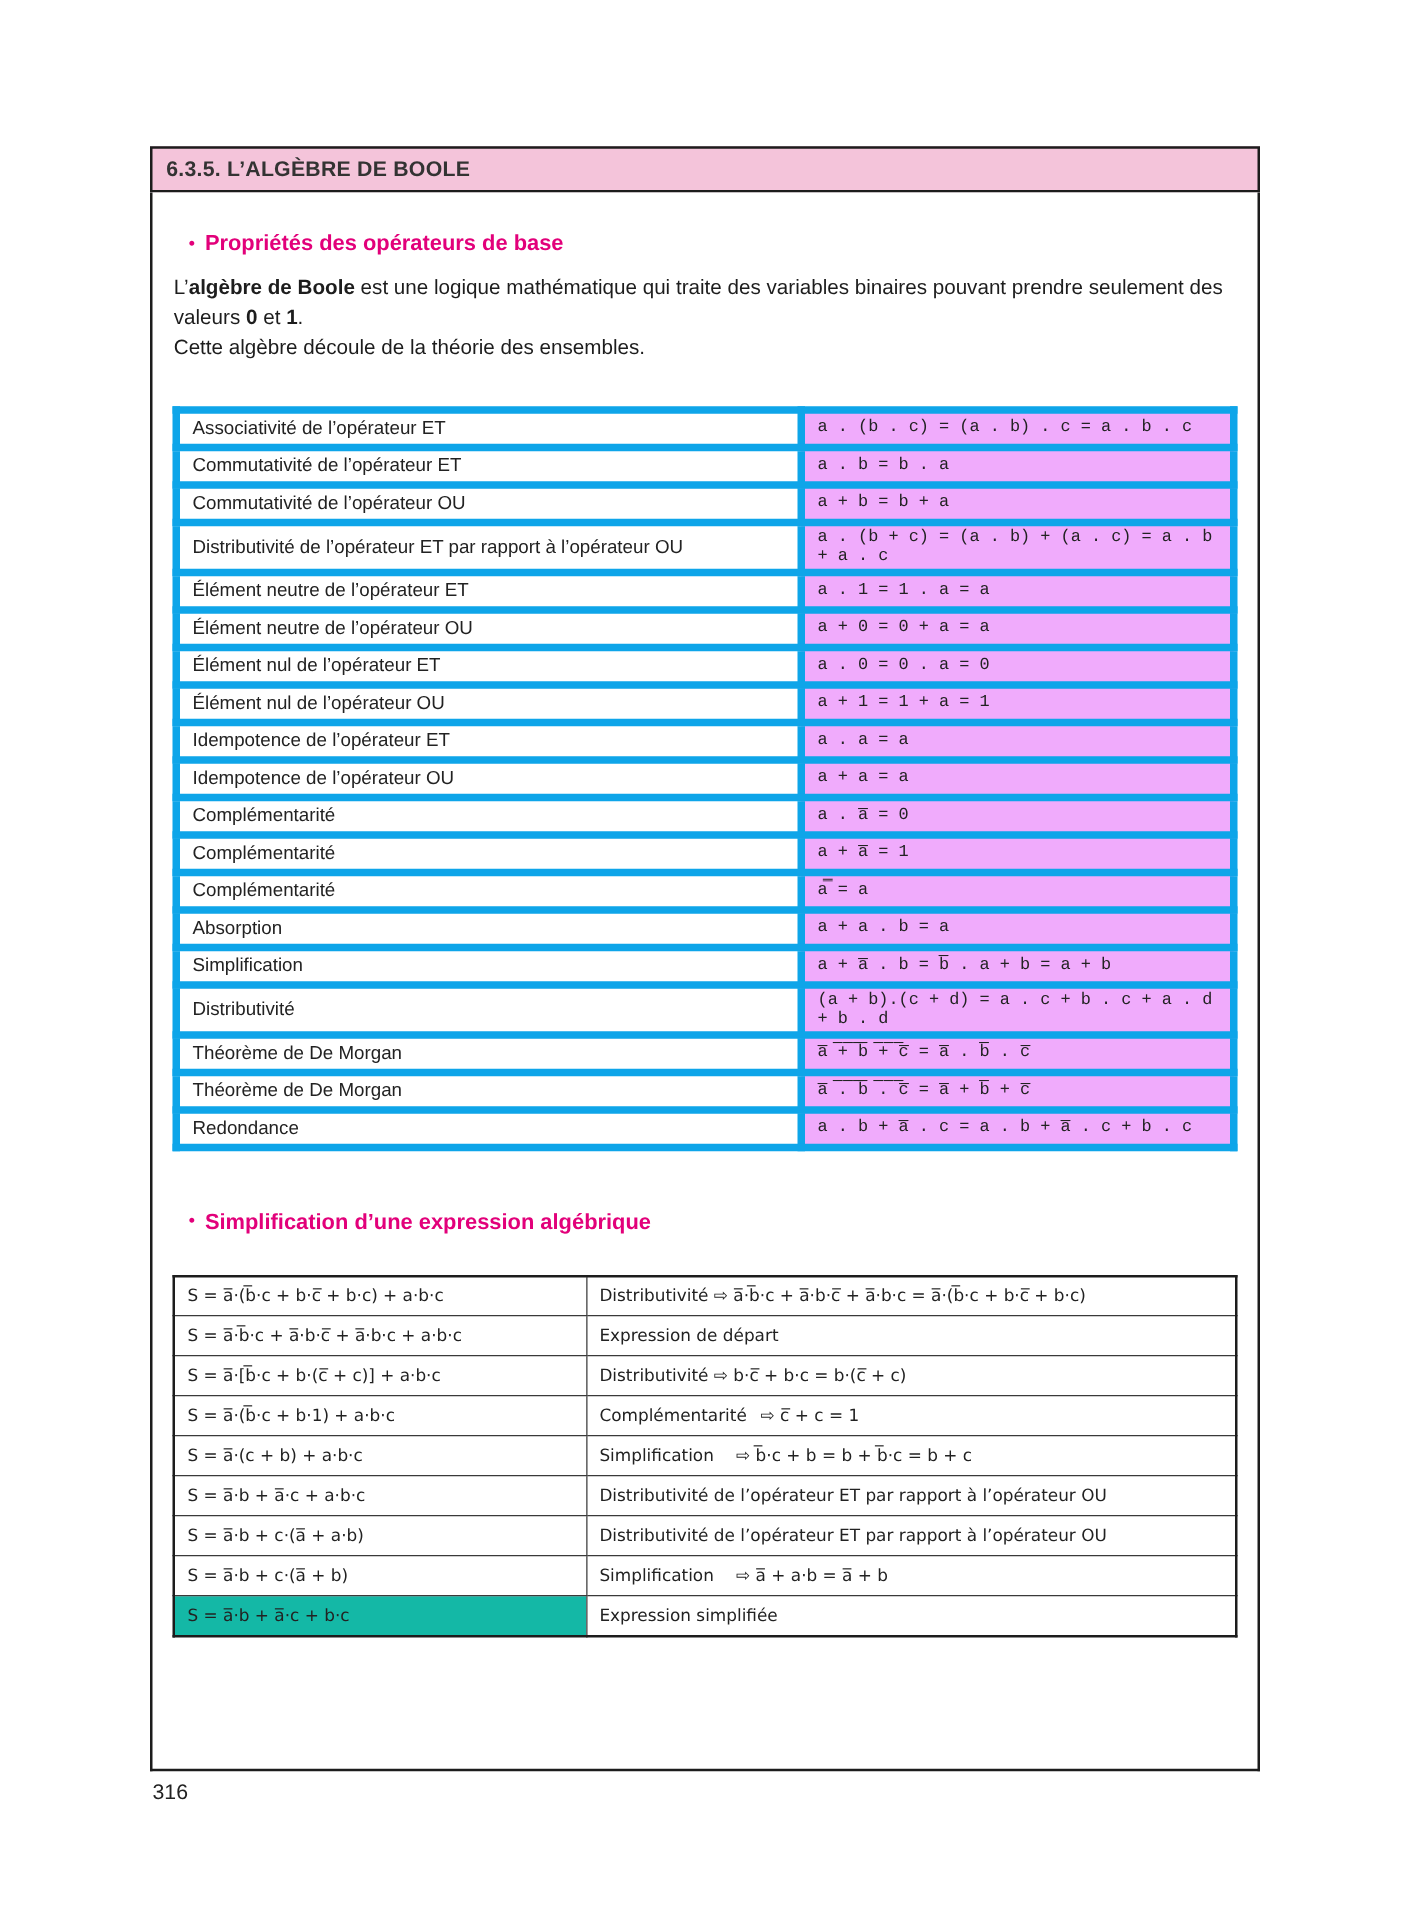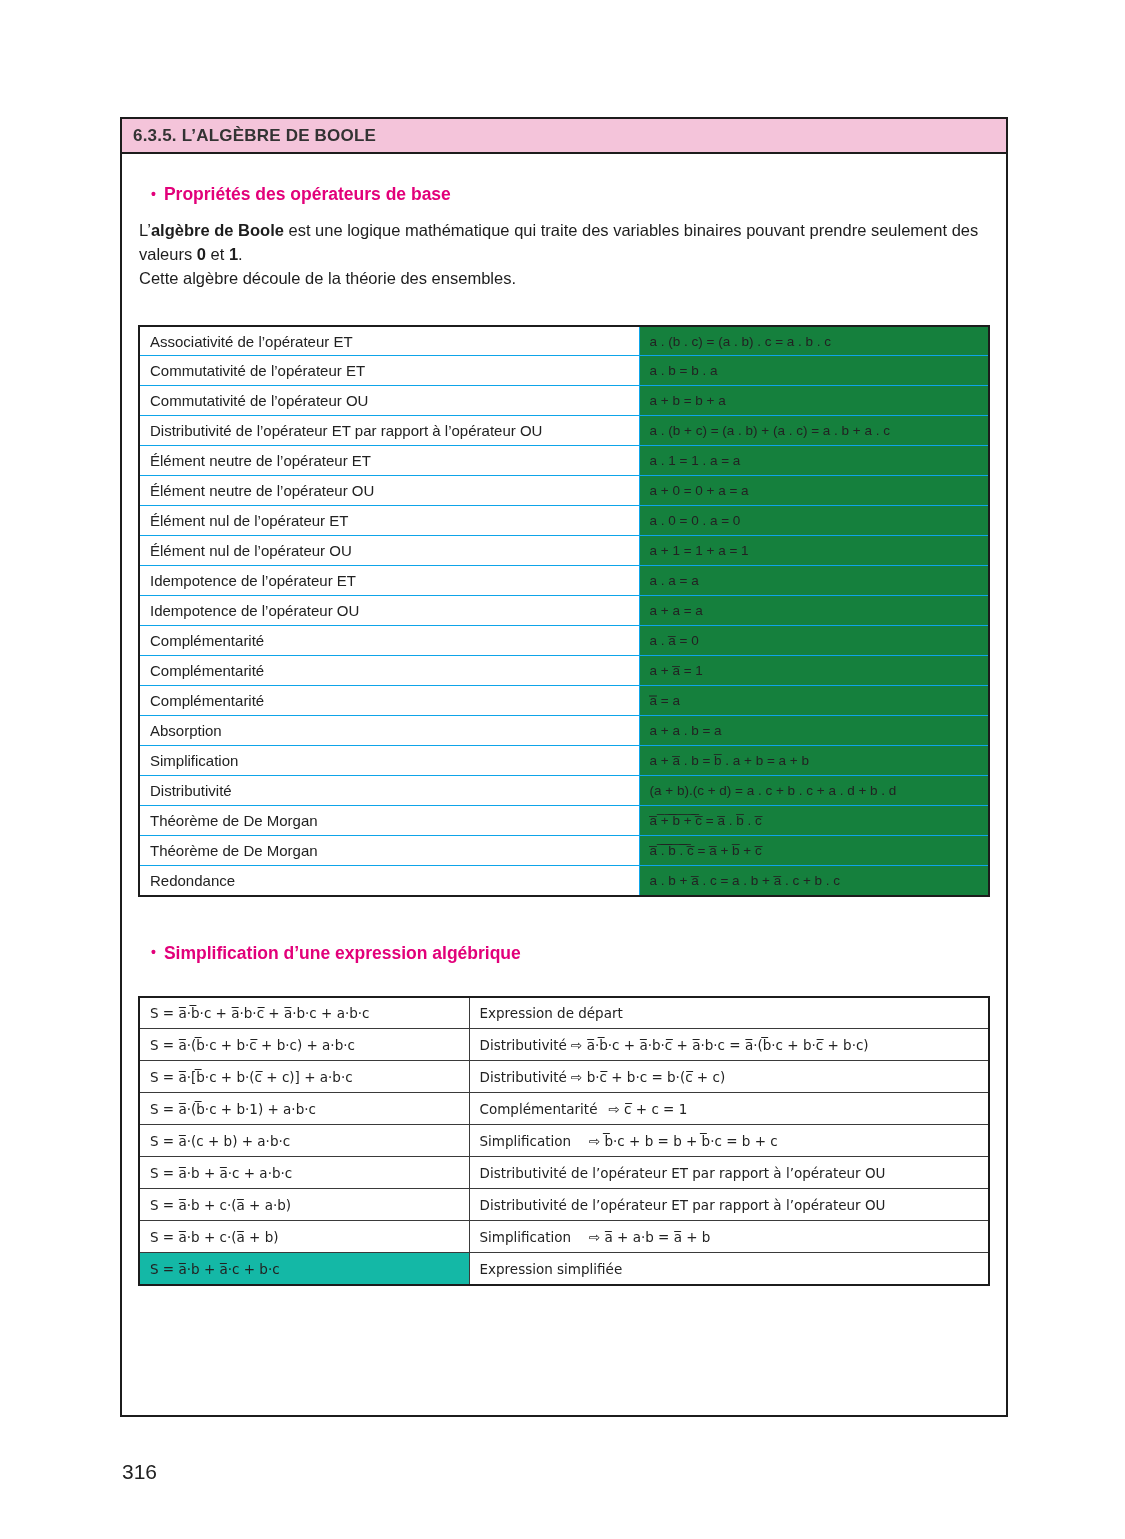--- a/index.html
+++ b/index.html
@@ -25,38 +25,38 @@
   }
   .section-heading.second { margin-top:46px; }
   .bullet { font-size:14px; margin-right:8px; position:relative; top:-1px; }
   .intro {
     margin:14px 0 0 1px; font-size:16.5px; line-height:1.45; color:#1d1d1d;
     max-width:862px;
   }
   table { border-collapse:collapse; width:100%; table-layout:fixed; }
   .props-table { margin-top:34px; border:2px solid #1c1c1c; }
   .props-table td {
-    border:1px solid #0ea5e9; height:30px; padding:2px 10px;
+    border:6px solid #0ea5e9; height:30px; padding:2px 10px;
     font-size:15px; vertical-align:middle; color:#222;
   }
   td.prop-label { width:500px; background:#ffffff; }
   td.prop-formula {
-    background:#15803d; font-family:Liberation Sans, sans-serif; font-size:13.5px;
+    background:#f0abfc; font-family:Liberation Mono, monospace; font-size:13.5px;
   }
   .simp-table { margin-top:32px; border:2px solid #1c1c1c; }
   .simp-table td {
     border:1px solid #3a3a3a; height:32px; padding:2px 10px;
     vertical-align:middle; color:#222;
     font-family:"DejaVu Sans",sans-serif; font-size:13.5px;
   }
   td.expr-cell { width:330px; background:#ffffff; }
   td.note-cell { background:#ffffff; }
   td.highlight { background:#14b8a6; }
   .page-number {
-    position:absolute; left:122px; top:1460px; font-size:21px; color:#222;
+    position:absolute; left:122px; top:1424px; font-size:17px; color:#222;
   }
 </style>
 </head>
 <body>
 
 <div class="page">
   <div class="frame">
     <div class="titlebar">
       <span>6.3.5. L’ALGÈBRE DE BOOLE</span>
     </div>
@@ -152,26 +152,26 @@
       </table>
 
       <div class="section-heading second">
         <span class="bullet">•</span>
         <span>Simplification d’une expression algébrique</span>
       </div>
 
       <table class="simp-table">
         <tbody id="simplification-tbody">
             <tr>
+              <td class="expr-cell">S = a̅·(b̅·c + b·c̅ + b·c) + a·b·c</td>
+              <td class="note-cell">Distributivité ⇨ a̅·b̅·c + a̅·b·c̅ + a̅·b·c = a̅·(b̅·c + b·c̅ + b·c)</td>
+            </tr>
+            <tr>
               <td class="expr-cell">S = a̅·b̅·c + a̅·b·c̅ + a̅·b·c + a·b·c</td>
               <td class="note-cell">Expression de départ</td>
-            </tr>
-            <tr>
-              <td class="expr-cell">S = a̅·(b̅·c + b·c̅ + b·c) + a·b·c</td>
-              <td class="note-cell">Distributivité ⇨ a̅·b̅·c + a̅·b·c̅ + a̅·b·c = a̅·(b̅·c + b·c̅ + b·c)</td>
             </tr>
             <tr>
               <td class="expr-cell">S = a̅·[b̅·c + b·(c̅ + c)] + a·b·c</td>
               <td class="note-cell">Distributivité ⇨ b·c̅ + b·c = b·(c̅ + c)</td>
             </tr>
             <tr>
               <td class="expr-cell">S = a̅·(b̅·c + b·1) + a·b·c</td>
               <td class="note-cell">Complémentarité  ⇨ c̅ + c = 1</td>
             </tr>
             <tr>

